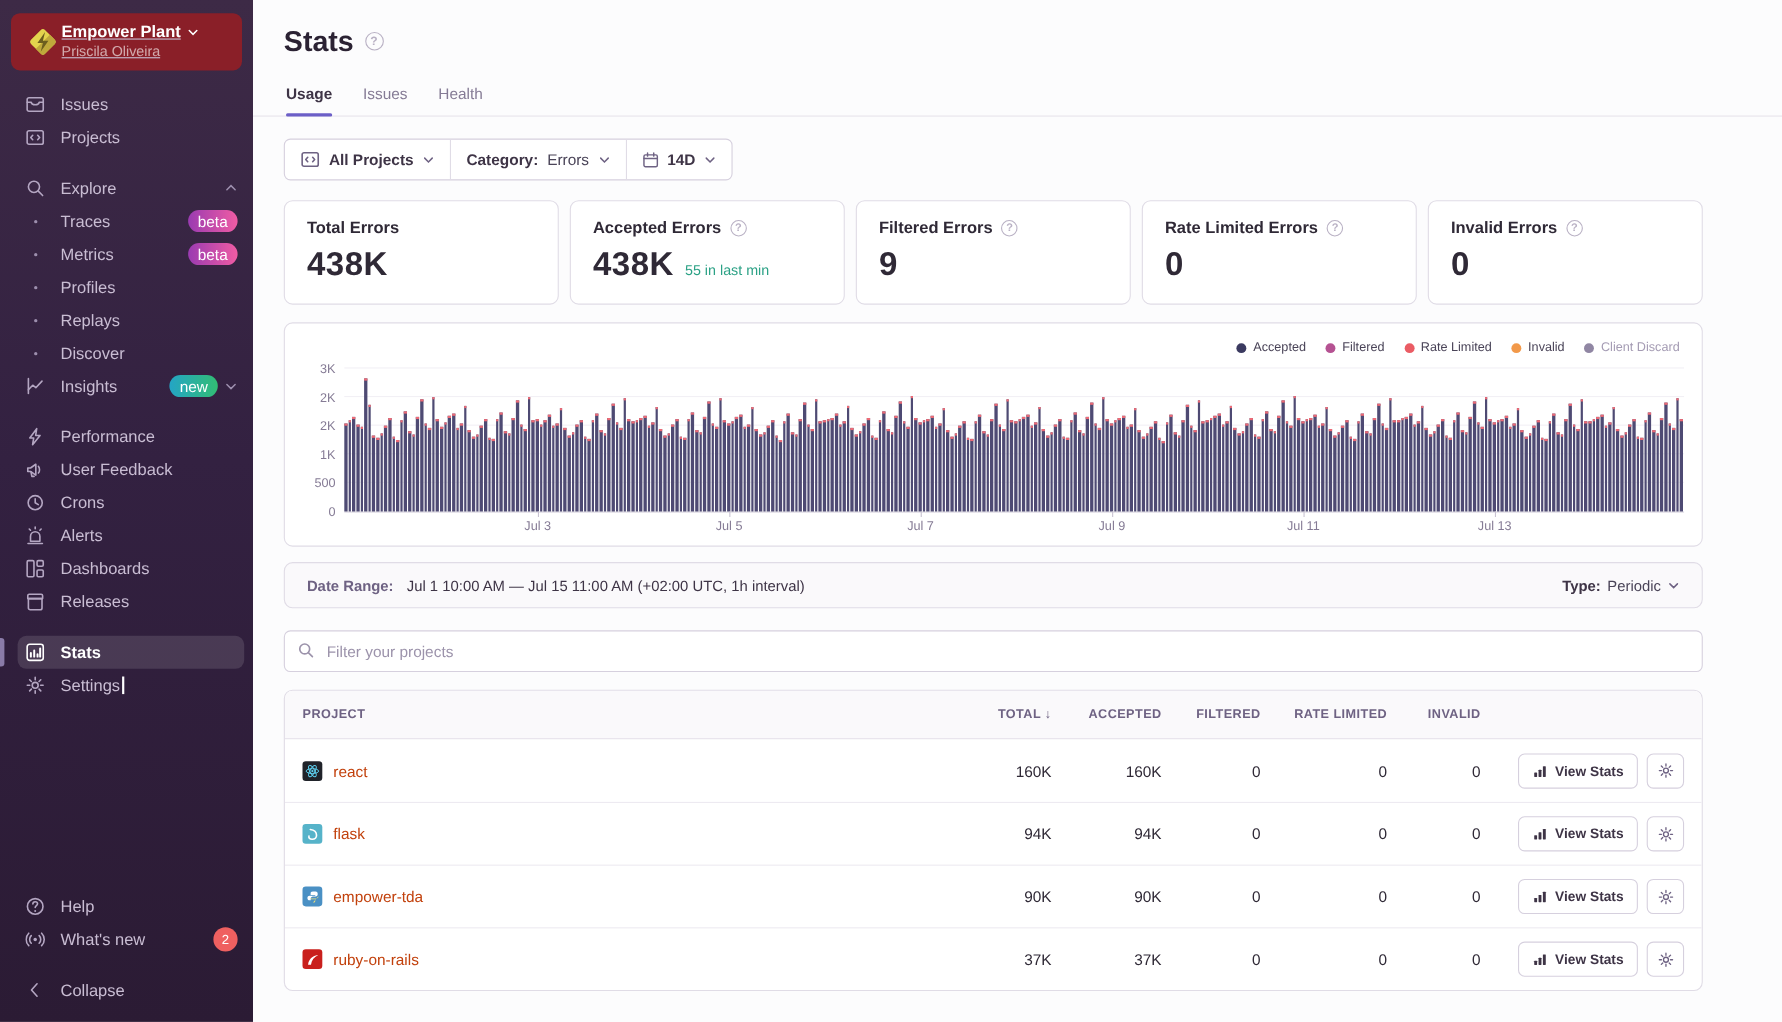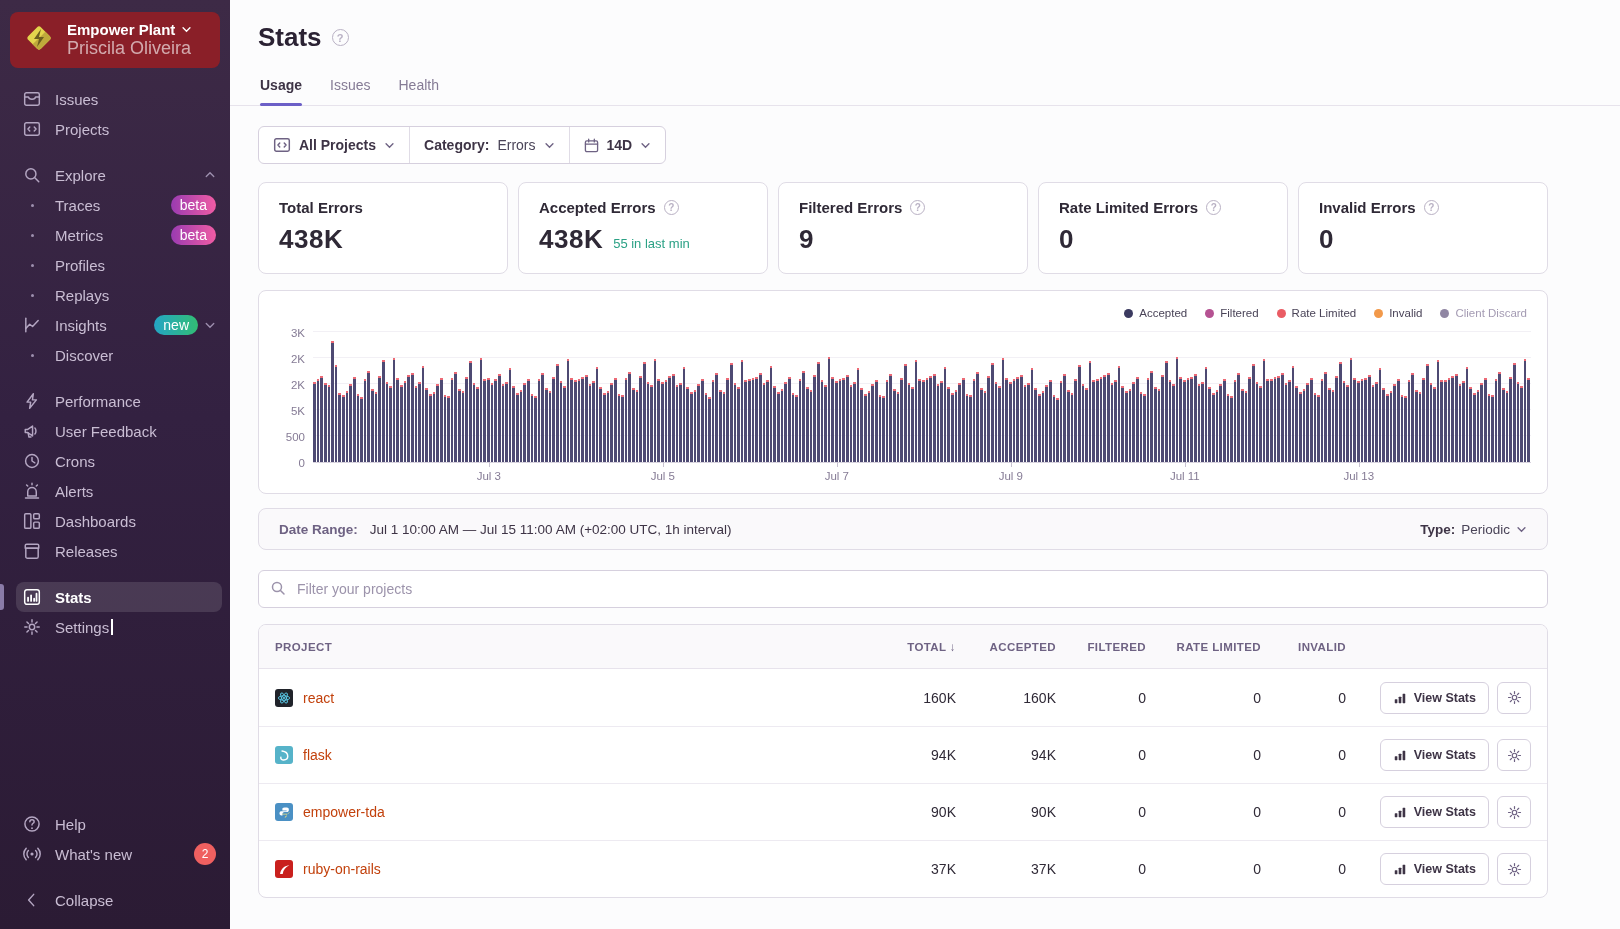--- a/index.html
+++ b/index.html
@@ -4,24 +4,24 @@
 <style>
   * { margin:0; padding:0; box-sizing:border-box; }
   html,body { width:1620px; height:929px; overflow:hidden; background:#fcfcfd;
     font-family:"Liberation Sans", sans-serif; }
 
   
   .sidebar { position:fixed; left:0; top:0; width:230px; height:929px;
     background:linear-gradient(180deg,#3d2a46 0%,#332141 45%,#2b1b34 100%);
     color:#c9bdd3; font-size:15px; }
   .org-banner { margin:12px 10px 16px 10px; background:#8a1f28; border-radius:8px;
-    padding:9px 12px; display:flex; align-items:flex-start; gap:11px; cursor:pointer; }
+    padding:9px 12px; display:flex; align-items:center; cursor:pointer;text-decoration:underline; }
   .org-logo { width:34px; height:34px; flex:0 0 auto; }
   .org-name { color:#fff; font-weight:bold; font-size:15px; display:flex; align-items:center; gap:6px; }
-  .org-sub { color:rgba(255,255,255,.62); font-size:18px; margin-top:2px; }
+  .org-sub { color:rgba(255,255,255,.62); font-size:13px; margin-top:2px; }
   .nav { padding:0 0 0 0; }
   .nav-item { display:flex; align-items:center; height:30px; padding:0 14px 0 22px;
     cursor:pointer; position:relative; color:#c9bdd3; }
   .nav-item .ic { width:20px; display:flex; justify-content:center; color:#b4a6c2; }
   .nav-item .lbl { margin-left:13px; white-space:nowrap; }
   .nav-item .right { margin-left:auto; display:flex; align-items:center; gap:6px; }
   .nav-gap { height:16px; }
   .bullet { width:3px; height:3px; border-radius:50%; background:#9d8fae; margin:0 auto; }
   .badge-pill { font-size:14px; color:#fff; padding:2px 9px; border-radius:10px; }
   .badge-beta { background:linear-gradient(90deg,#9a3bb1,#f05ca4); }
@@ -60,21 +60,21 @@
   .filter-seg b { font-weight:bold; }
   .filter-seg .soft { color:#4a4458; }
   .chev { display:inline-flex; color:#6e6283; }
 
   .cards { display:flex; gap:10px; margin-top:18px; }
   .card { flex:1; border:1px solid #e0dce6; border-radius:8px; background:#fff;
     padding:16px 20px 18px 20px; }
   .card-title { font-size:15px; font-weight:bold; color:#2f2936; display:flex;
     align-items:center; gap:8px; }
   .card-value-row { display:flex; align-items:baseline; gap:10px; margin-top:8px; }
-  .card-value { font-size:26px; color:#2f2936; font-weight:600; letter-spacing:.5px; }
+  .card-value { font-size:30px; color:#2f2936; font-weight:600; letter-spacing:.5px; }
   .card-note { font-size:13px; color:#2ba185; }
 
   .chart-panel { margin-top:16px; border:1px solid #e0dce6; border-radius:8px;
     background:#fff; padding:10px 16px 30px 10px; position:relative; }
   .legend { display:flex; justify-content:flex-end; gap:18px; padding:6px 4px 14px 0; }
   .legend-item { display:flex; align-items:center; gap:6px; font-size:11.5px;
     color:#4a4458; cursor:pointer; }
   .legend-dot { width:9px; height:9px; border-radius:50%; }
   .legend-item.muted { color:#a49bb3; }
   .chart-body { display:flex; }
@@ -212,41 +212,41 @@
         <span class="lbl">Profiles</span>
       </div>
       <div class="nav-item">
         <span class="ic">
           <span class="bullet"></span>
         </span>
         <span class="lbl">Replays</span>
       </div>
       <div class="nav-item">
         <span class="ic">
+          <span class="bullet"></span>
+        </span>
+        <span class="lbl">Discover</span>
+      </div>
+      <div class="nav-item">
+        <span class="ic">
           <svg width="18" height="18" viewBox="0 0 16 16" fill="none" stroke="currentColor" stroke-width="1.3" stroke-linecap="round" stroke-linejoin="round">
             <path d="M2.5 2v12"></path>
             <path d="M2.5 11 6 7.3l2.5 2L13.5 4"></path>
           </svg>
         </span>
         <span class="lbl">Insights</span>
         <span class="right">
           <span class="badge-pill badge-new">new</span>
           <span class="chev" style="color: rgb(157, 143, 174);">
             <svg width="12" height="12" viewBox="0 0 16 16" fill="none" stroke="currentColor" stroke-width="1.8" stroke-linecap="round">
               <path d="M3 6 8 11l5-5"></path>
             </svg>
           </span>
         </span>
       </div>
-      <div class="nav-item">
-        <span class="ic">
-          <span class="bullet"></span>
-        </span>
-        <span class="lbl">Discover</span>
-      </div>
       <div class="nav-gap"></div>
       <div class="nav-item">
         <span class="ic">
           <svg width="18" height="18" viewBox="0 0 16 16" fill="none" stroke="currentColor" stroke-width="1.3" stroke-linecap="round" stroke-linejoin="round">
             <path d="M9.2 1.5 3.6 9h3.2l-.9 5.5L11.9 7H8.4z"></path>
           </svg>
         </span>
         <span class="lbl">Performance</span>
       </div>
       <div class="nav-item">
@@ -474,21 +474,21 @@
         </span>
         <span class="legend-item muted">
           <span class="legend-dot" style="background: rgb(144, 134, 163);"></span>
           <span>Client Discard</span>
         </span>
       </div>
     <div class="chart-body">
       <div class="y-axis" id="y-axis">
           <span style="bottom: -6px;">0</span>
           <span style="bottom: 20px;">500</span>
-          <span style="bottom: 46px;">5K</span>
+          <span style="bottom: 46px;">1K</span>
           <span style="bottom: 72px;">2K</span>
           <span style="bottom: 98px;">2K</span>
           <span style="bottom: 124px;">3K</span>
         </div>
       <div class="plot" id="plot">
           <div class="gridline" style="bottom: 26px;"></div>
           <div class="gridline" style="bottom: 52px;"></div>
           <div class="gridline" style="bottom: 78px;"></div>
           <div class="gridline" style="bottom: 104px;"></div>
           <div class="gridline" style="bottom: 130px;"></div>

